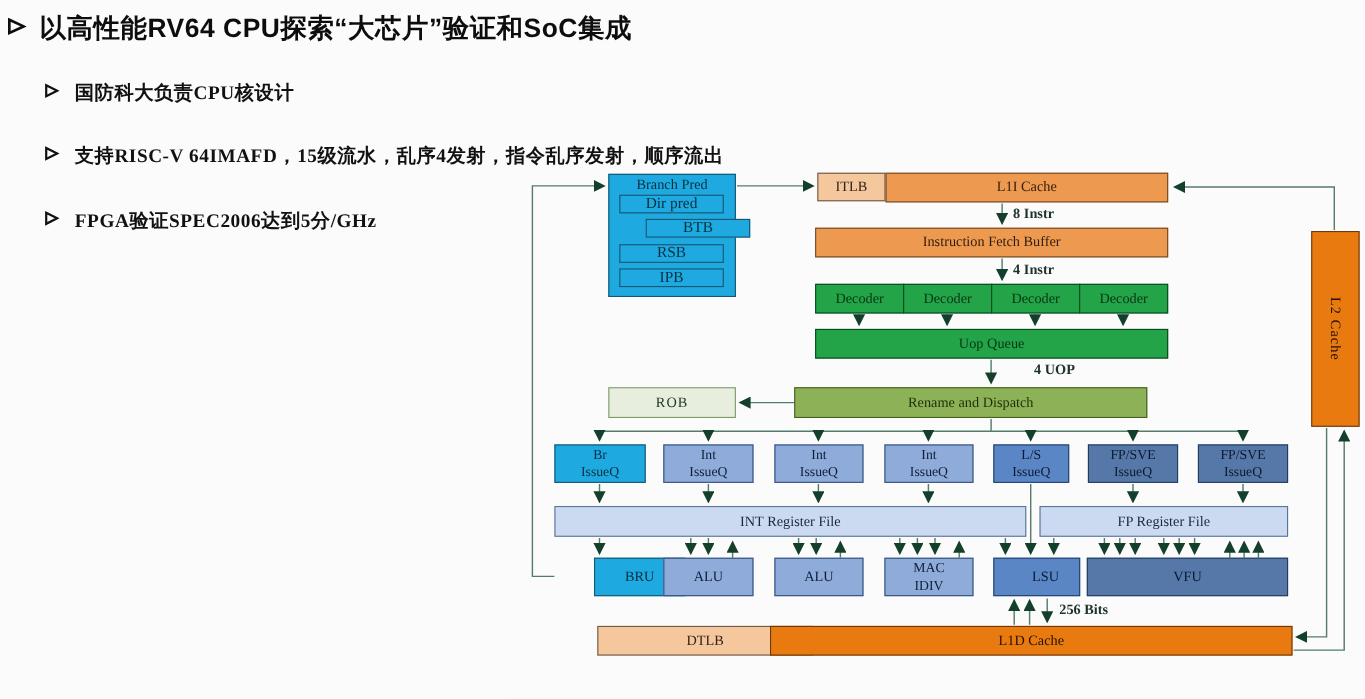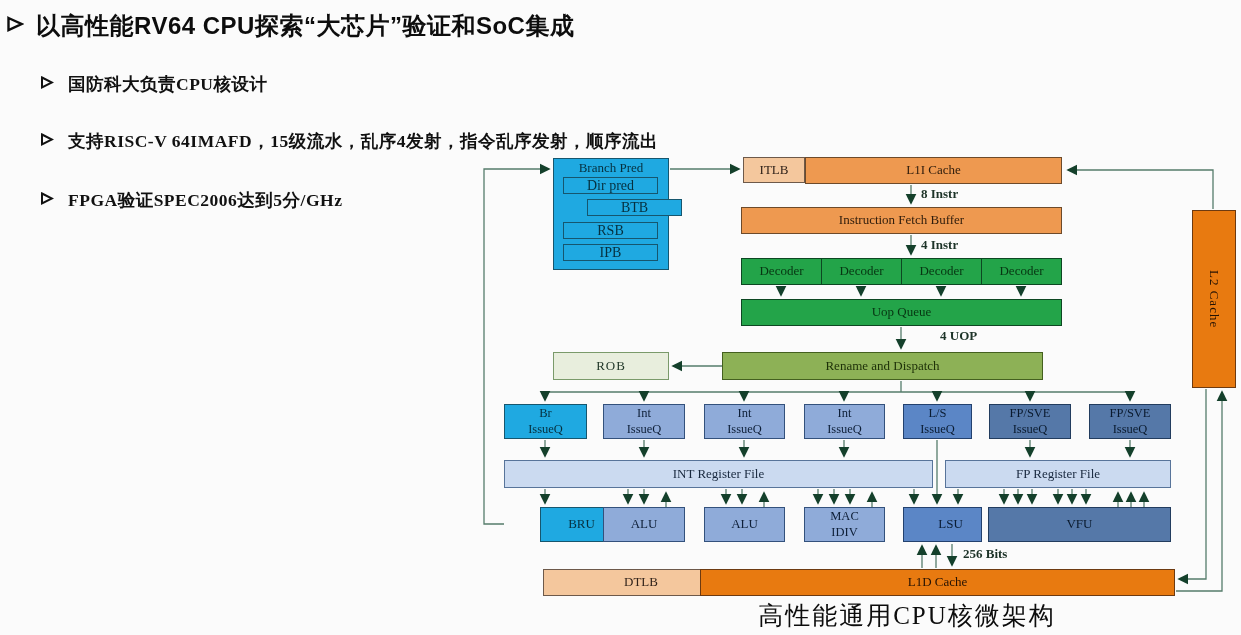--- a/index.html
+++ b/index.html
@@ -223,16 +223,15 @@
         <div class="node dorange" style="left: 700px; top: 569px; width: 475px; height: 27px;">L1D Cache</div>
         <div class="node dorange vert" style="left: 1192px; top: 210px; width: 44px; height: 178px;">L2 Cache</div>
       </div>
     <div>
         <div class="flow-label" style="left: 921px; top: 186px;">8 Instr</div>
         <div class="flow-label" style="left: 921px; top: 237px;">4 Instr</div>
         <div class="flow-label" style="left: 940px; top: 328px;">4 UOP</div>
         <div class="flow-label" style="left: 963px; top: 546px;">256 Bits</div>
       </div>
 
-    <div class="caption">高性能通用CPU核微架构</div>
   </div>
 
 </div>
 
 </body></html>

